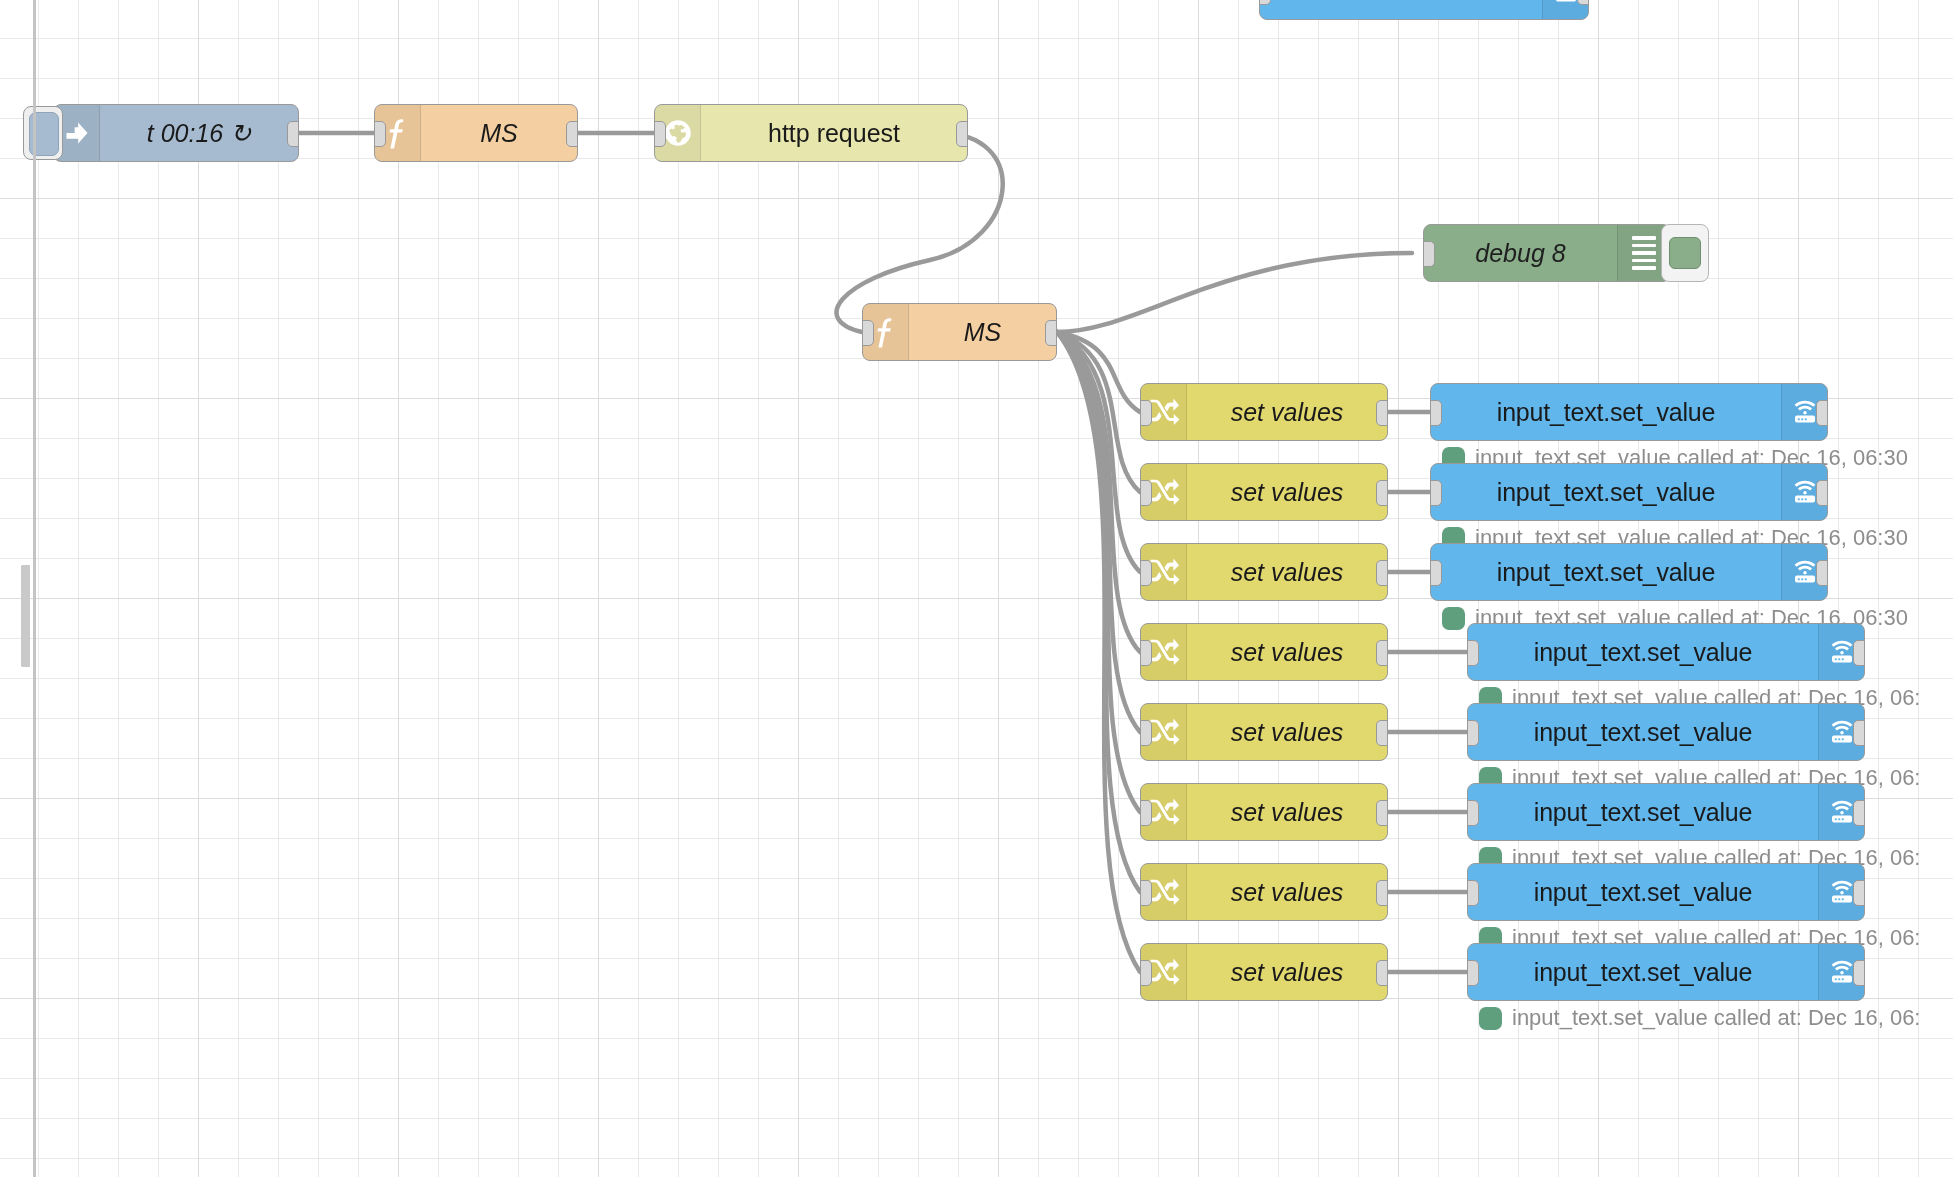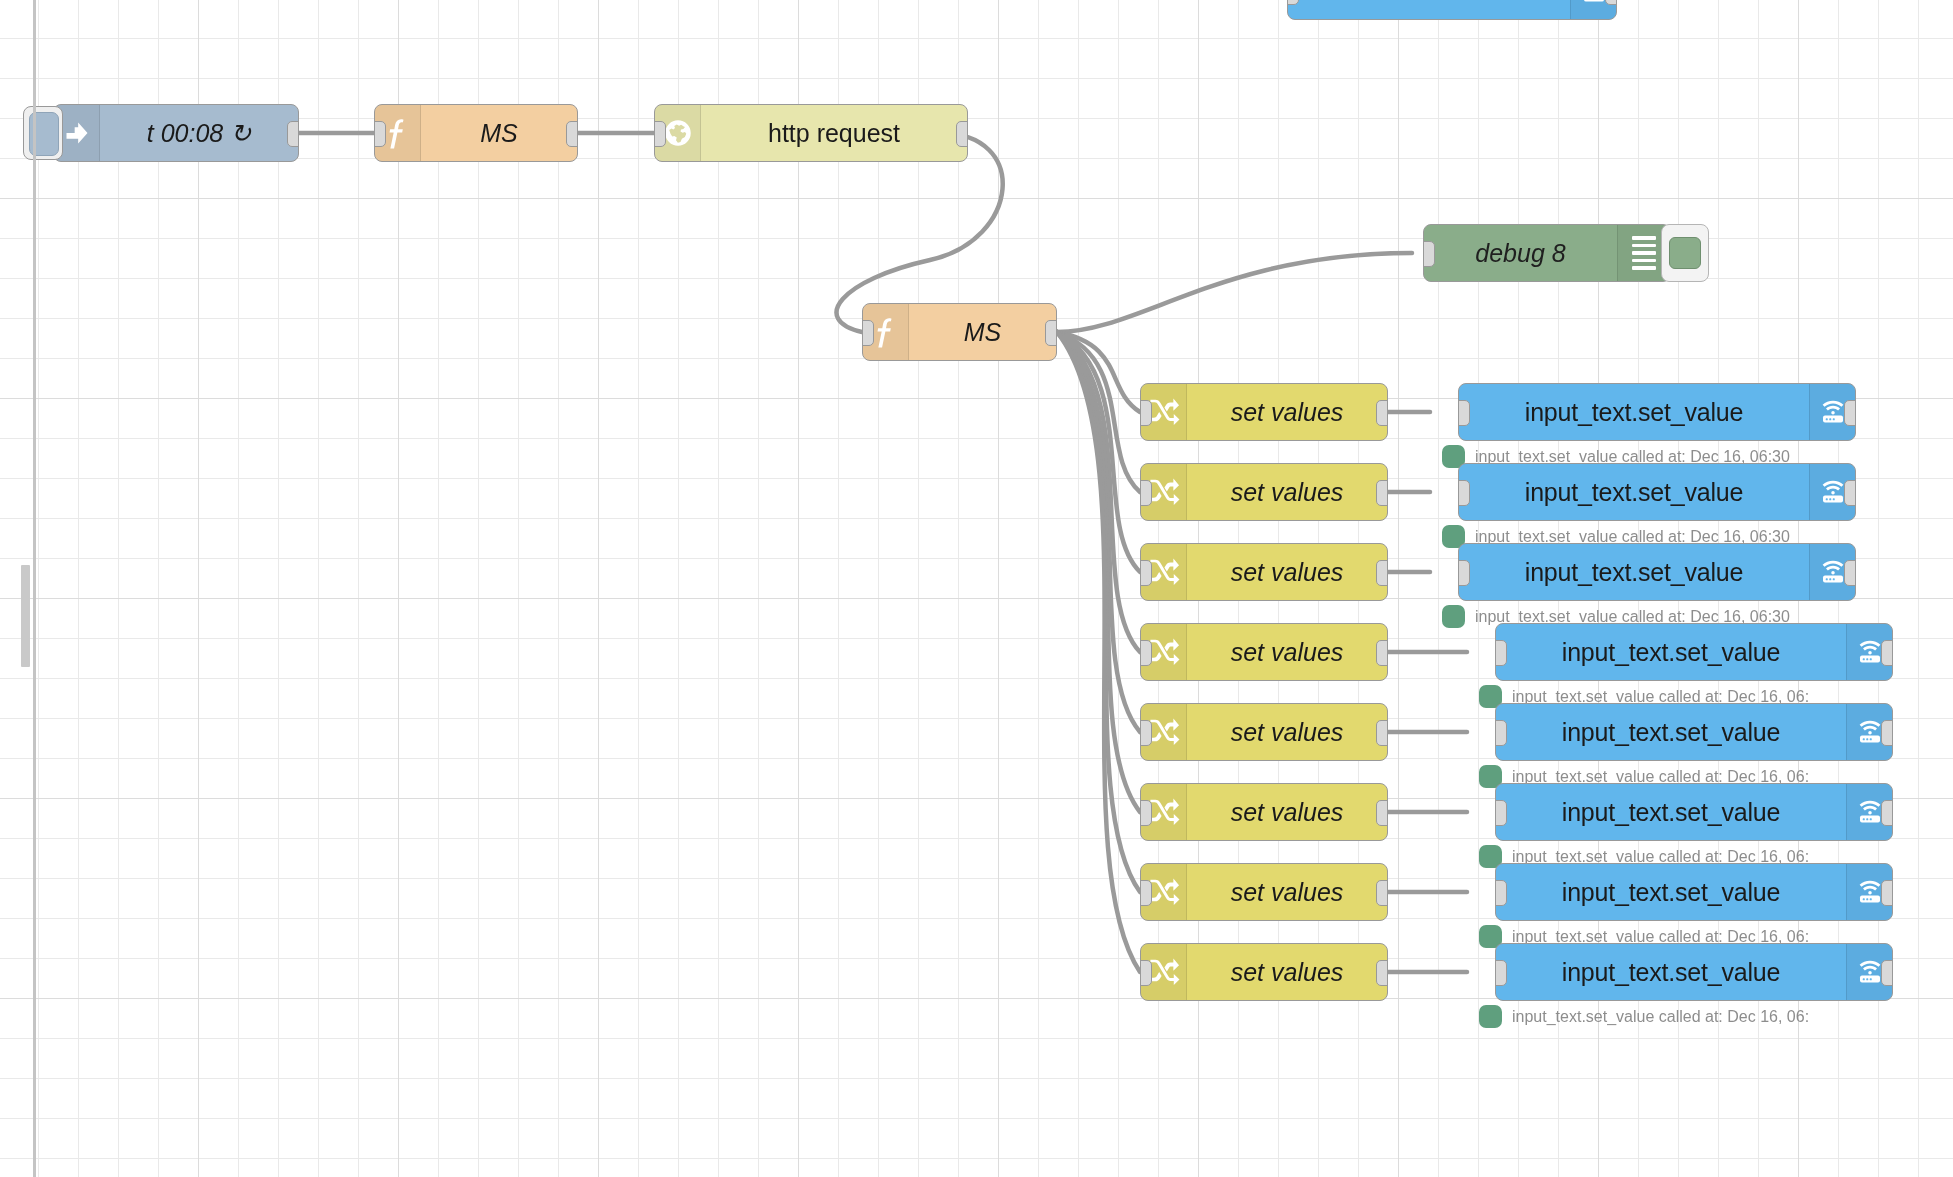--- a/index.html
+++ b/index.html
@@ -81,21 +81,21 @@
   }
   .node .label.ital { font-style: italic; }
   .node .label.mono-ish { letter-spacing: -0.2px; }
 
   
   .n-inject  { background: #a6bbcf; }
   .n-func    { background: #f3cfa1; }
   .n-http    { background: #e7e6ad; }
   .n-debug   { background: #8aad8a; }
   .n-change  { background: #e2d96e; }
-  .n-ha      { background: #61b6ec; margin-left: 28px; }
+  .n-ha      { background: #61b6ec; }
 
   
   .port {
     position: absolute;
     width: 22px;
     height: 26px;
     background: #d9d9d9;
     border: 1.5px solid #999;
     border-radius: 5px;
     box-sizing: border-box;
@@ -150,21 +150,21 @@
     border: 1.5px solid #8fa4b8;
     border-radius: 7px;
   }
 
   
   .status {
     position: absolute;
     display: flex;
     align-items: center;
     gap: 10px;
-    font-size: 16px;
+    font-size: 22px;
     color: #8d8d8d;
     white-space: nowrap;
   }
   .status .dot {
     width: 23px; height: 23px;
     border-radius: 7px;
     background: #5f9f7e;
     flex: 0 0 23px;
   }
 
@@ -244,21 +244,21 @@
     <div class="port in"></div>
     <div class="port out"></div>
   </div>
 
   <div class="node n-inject" style="left:53px; top:104px; width:246px;">
     <div class="icon-box">
       <svg class="glyph" width="28" height="28" viewBox="0 0 24 24">
         <path d="M3 7h10V3l8 9-8 9v-4H3v-5h7V7H3z" fill="#fff"></path>
       </svg>
     </div>
-    <div class="label ital">t 00:08 ↻</div>
+    <div class="label ital">t 00:16 ↻</div>
     <div class="port out"></div>
   </div>
   <div class="inject-btn" style="left:23px; top:106px;">
     <div class="inner"></div>
   </div>
 
   <div class="node n-func" style="left:374px; top:104px; width:204px;">
     <div class="icon-box">
       <svg class="glyph" width="26" height="32" viewBox="0 0 20 26">
         <path d="M14.5 2.2c-3.4-1.3-6.1.6-6.9 4.2L7 10H3.6l-.5 2.6H6.5l-2.7 13h3l2.7-13h3.9l.5-2.6h-3.9l.6-3.2c.4-2.1 1.7-3 3.3-2.4z" fill="#fff"></path>

